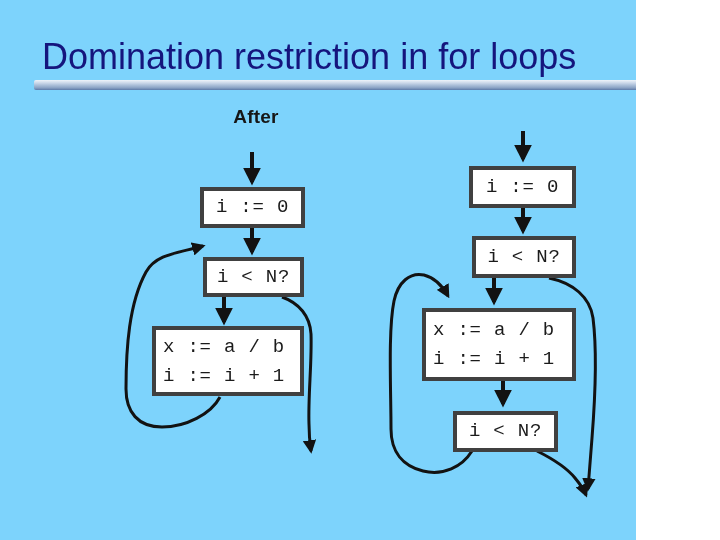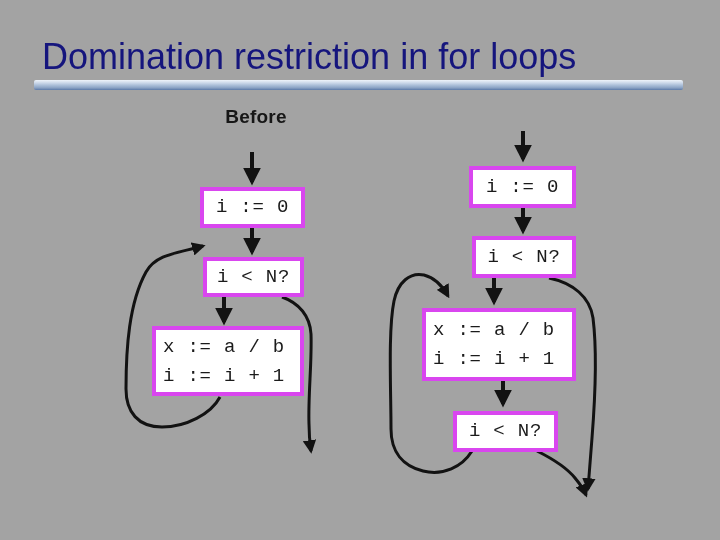--- a/index.html
+++ b/index.html
@@ -1,36 +1,36 @@
 <!DOCTYPE html>
 <html><head>
 <meta charset="utf-8">
 <style>
   html,body{margin:0;padding:0;background:#ffffff;}
   .slide{
-    position:relative;width:720px;height:540px;background:#a3a3a3;overflow:hidden;
+    position:relative;width:636px;height:540px;background:#7dd3fc;overflow:hidden;
     font-family:"Liberation Sans",sans-serif;
   }
   .title{
     position:absolute;left:42px;top:38px;width:660px;
     font-size:36px;line-height:38px;font-weight:400;color:#15157d;
     white-space:nowrap;
   }
   .rule{
     position:absolute;left:34px;top:80px;width:649px;height:10px;border-radius:2px;
     background:linear-gradient(180deg,#eff4fa 0%,#cdd9ea 28%,#a8bcd6 55%,#8ba3c4 78%,#5d7aa8 100%);
   }
   .flabel{
     position:absolute;width:110px;text-align:center;
     font-size:19px;font-weight:700;color:#161616;letter-spacing:0.2px;
   }
   .flabel.before{left:201px;top:106px;}
   .flabel.after{left:465px;top:105px;}
   .node{
-    position:absolute;box-sizing:border-box;border:4px solid #d946ef;background:#ffffff;
+    position:absolute;box-sizing:border-box;border:4px solid #404040;background:#ffffff;
     display:flex;flex-direction:column;justify-content:center;z-index:2;
   }
   .code{
     font-family:"Liberation Mono","DejaVu Sans Mono",monospace;
     font-size:19px;line-height:29px;color:#1b1b1b;letter-spacing:0.8px;white-space:pre;
   }
   .node.center{align-items:center;text-align:center;}
   .node.left{align-items:flex-start;padding-left:7px;padding-top:1px;}
   
   .b1{left:200px;top:187px;width:105px;height:41px;}
@@ -45,21 +45,21 @@
   .curve{stroke:#121212;stroke-width:3;fill:none;}
 </style>
 </head>
 <body>
 
 <div class="slide">
 
   <div class="title">Domination restriction in for loops</div>
   <div class="rule"></div>
 
-  <div class="flabel before">Before</div>
+  <div class="flabel before">After</div>
 
   <svg class="arrows" viewBox="0 0 720 540" xmlns="http://www.w3.org/2000/svg">
     <defs>
       <marker id="ah" viewBox="0 0 10 10" refX="8" refY="5" markerWidth="4.5" markerHeight="4.5" orient="auto" markerUnits="strokeWidth">
         <path d="M0,0 L10,5 L0,10 z" fill="#121212"></path>
       </marker>
     </defs>
 
     <path class="shaft" d="M252,152 L252,182" marker-end="url(#ah)"></path>
     <path class="shaft" d="M252,228 L252,252" marker-end="url(#ah)"></path>

